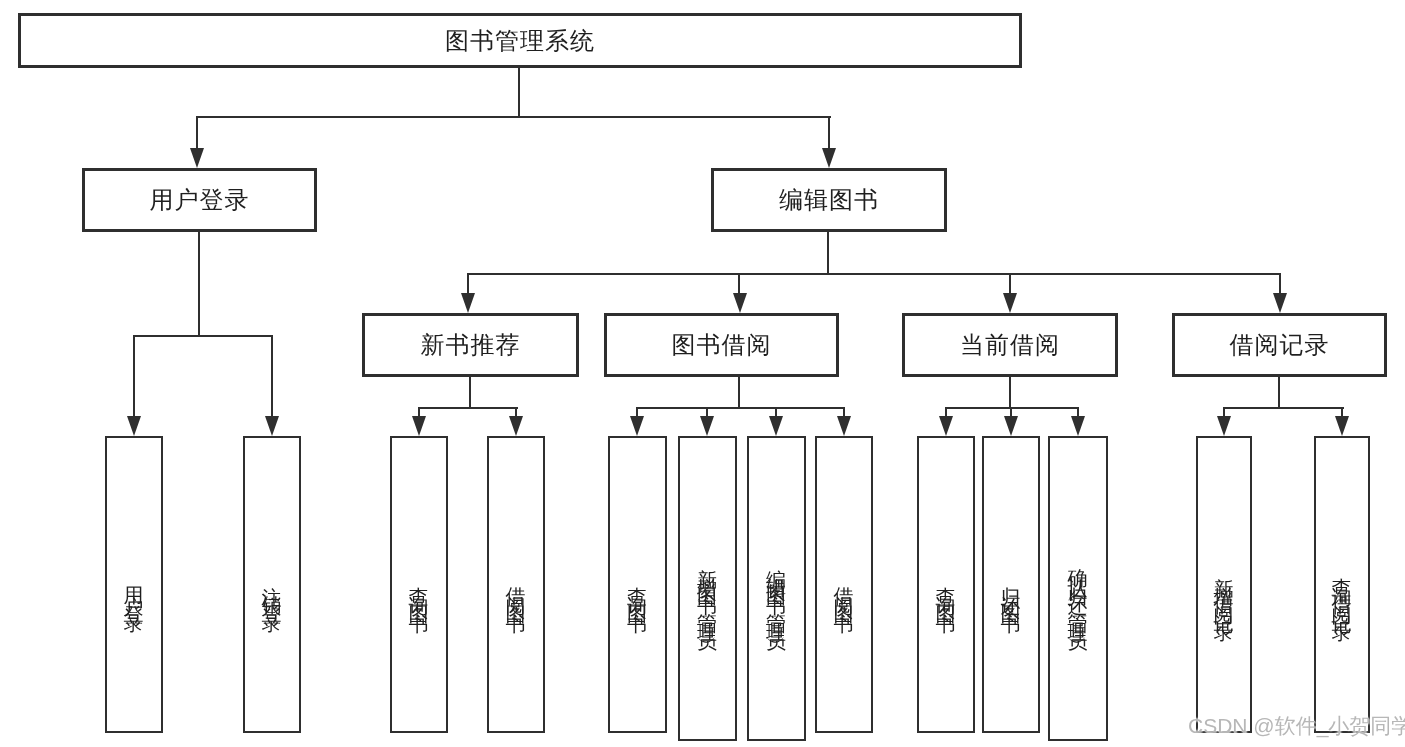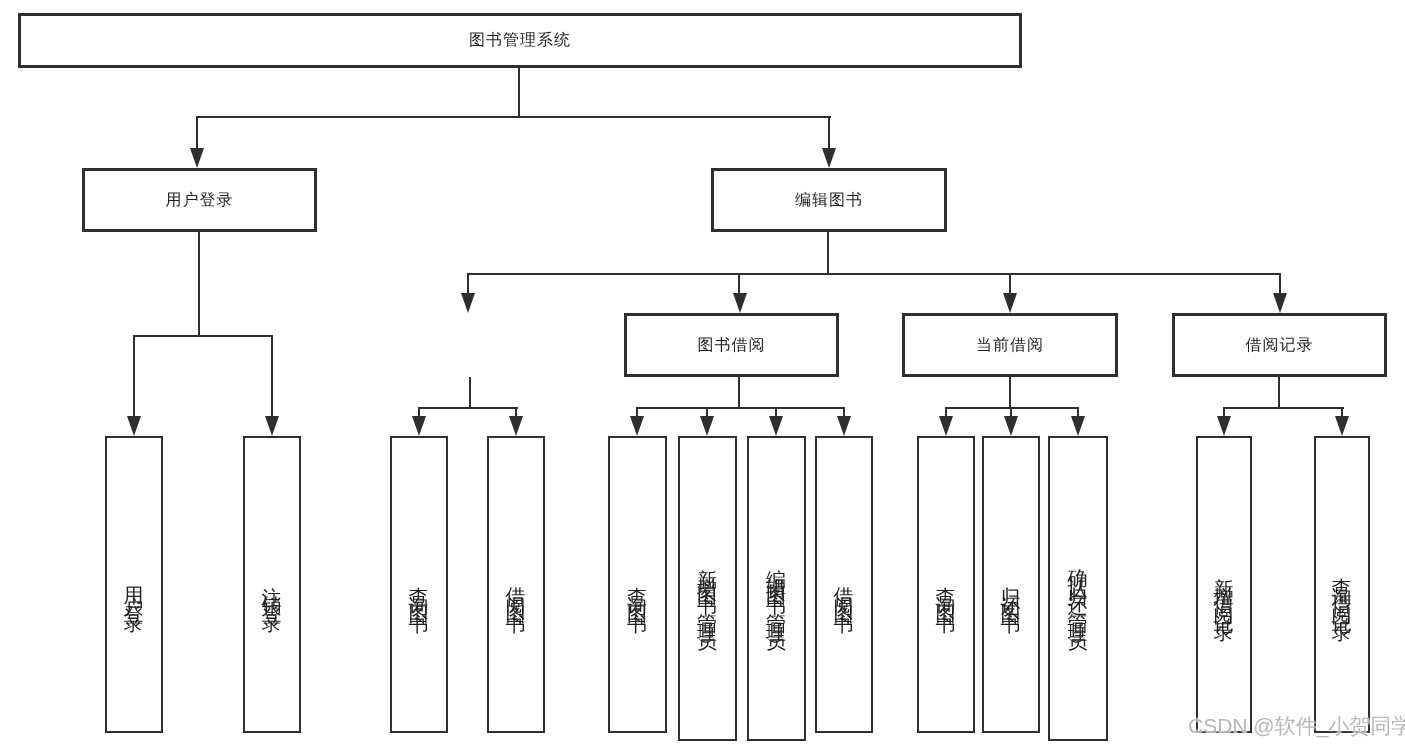--- a/index.html
+++ b/index.html
@@ -11,21 +11,21 @@
     color:#1f1f1f;
     overflow:hidden;
   }
   
   .hbox{
     position:absolute;
     border:3px solid #2f2f2f;
     background:#ffffff;
     display:flex;align-items:center;justify-content:center;
     box-sizing:border-box;
-    font-size:16px;letter-spacing:1px;
+    font-size:24px;letter-spacing:1px;
   }
   .vbox{
     position:absolute;
     border:2px solid #2f2f2f;
     background:#ffffff;
     display:flex;align-items:center;justify-content:center;
     box-sizing:border-box;
   }
   .vbox span{
     writing-mode:vertical-rl;
@@ -87,21 +87,24 @@
   <div class="line" style="left:467px;top:273px;width:814px;height:2px"></div>
   <div class="line" style="left:467px;top:273px;width:2px;height:22px"></div>
   <div class="line" style="left:738px;top:273px;width:2px;height:22px"></div>
   <div class="line" style="left:1009px;top:273px;width:2px;height:22px"></div>
   <div class="line" style="left:1279px;top:273px;width:2px;height:22px"></div>
   <div class="arrow" style="left:461px;top:293px"></div>
   <div class="arrow" style="left:733px;top:293px"></div>
   <div class="arrow" style="left:1003px;top:293px"></div>
   <div class="arrow" style="left:1273px;top:293px"></div>
 
-  <div class="hbox" style="left:624px;top:313px;width:215px;height:64px">
+  <div class="hbox" style="left:362px;top:313px;width:217px;height:64px">
+    <span>新书推荐</span>
+  </div>
+  <div class="hbox" style="left:604px;top:313px;width:235px;height:64px">
     <span>图书借阅</span>
   </div>
   <div class="hbox" style="left:1172px;top:313px;width:215px;height:64px">
     <span>借阅记录</span>
   </div>
   <div class="hbox" style="left:902px;top:313px;width:216px;height:64px">
     <span>当前借阅</span>
   </div>
 
   <div class="line" style="left:469px;top:377px;width:2px;height:32px"></div>

